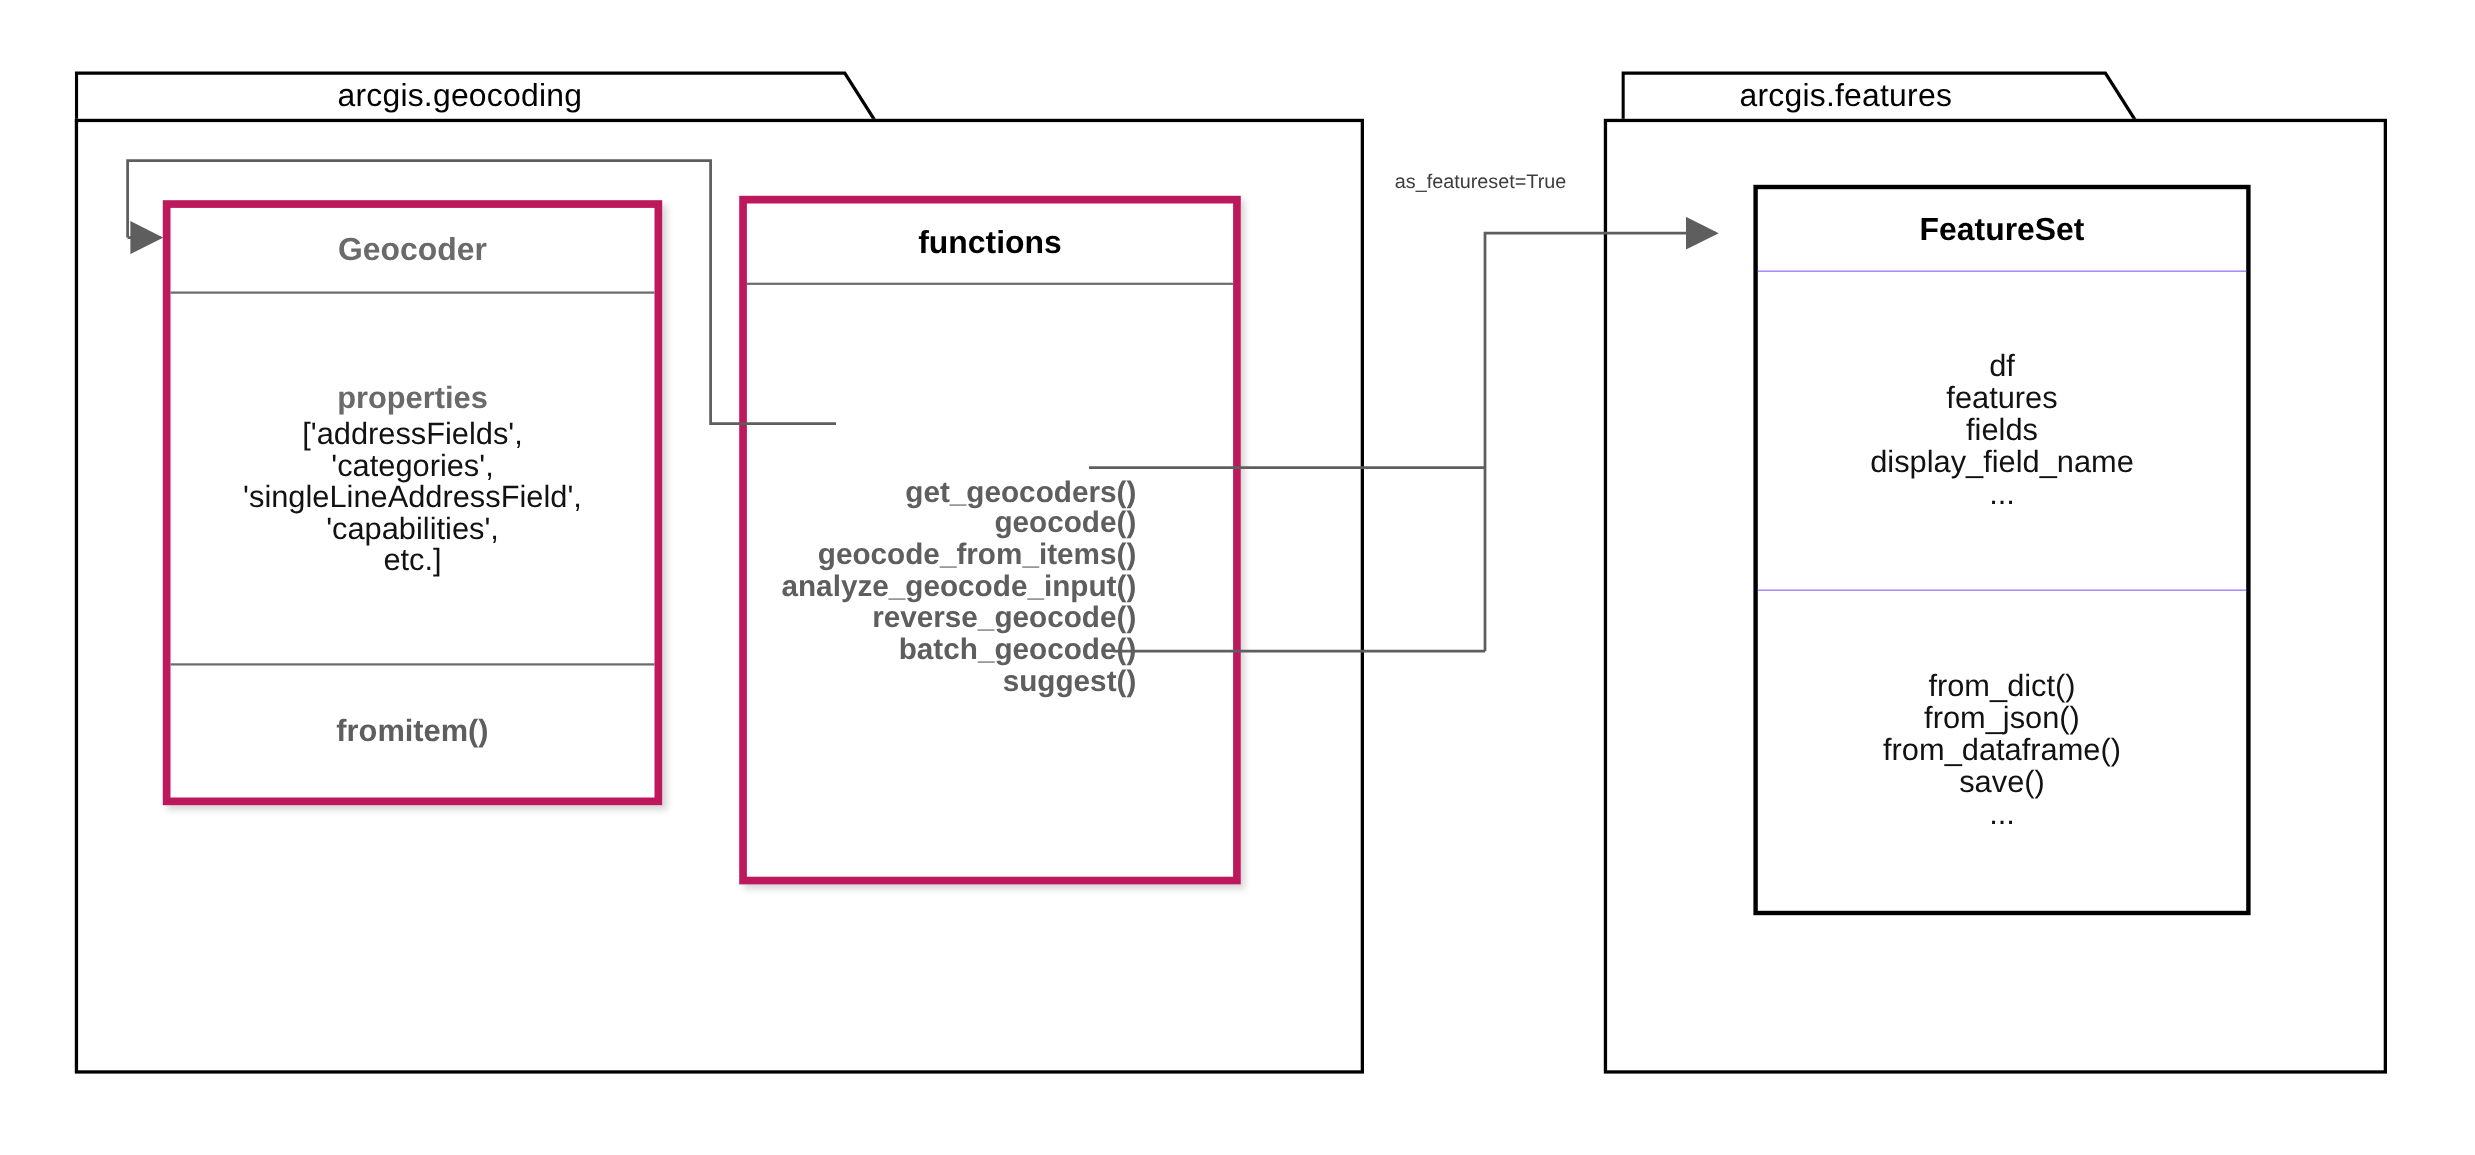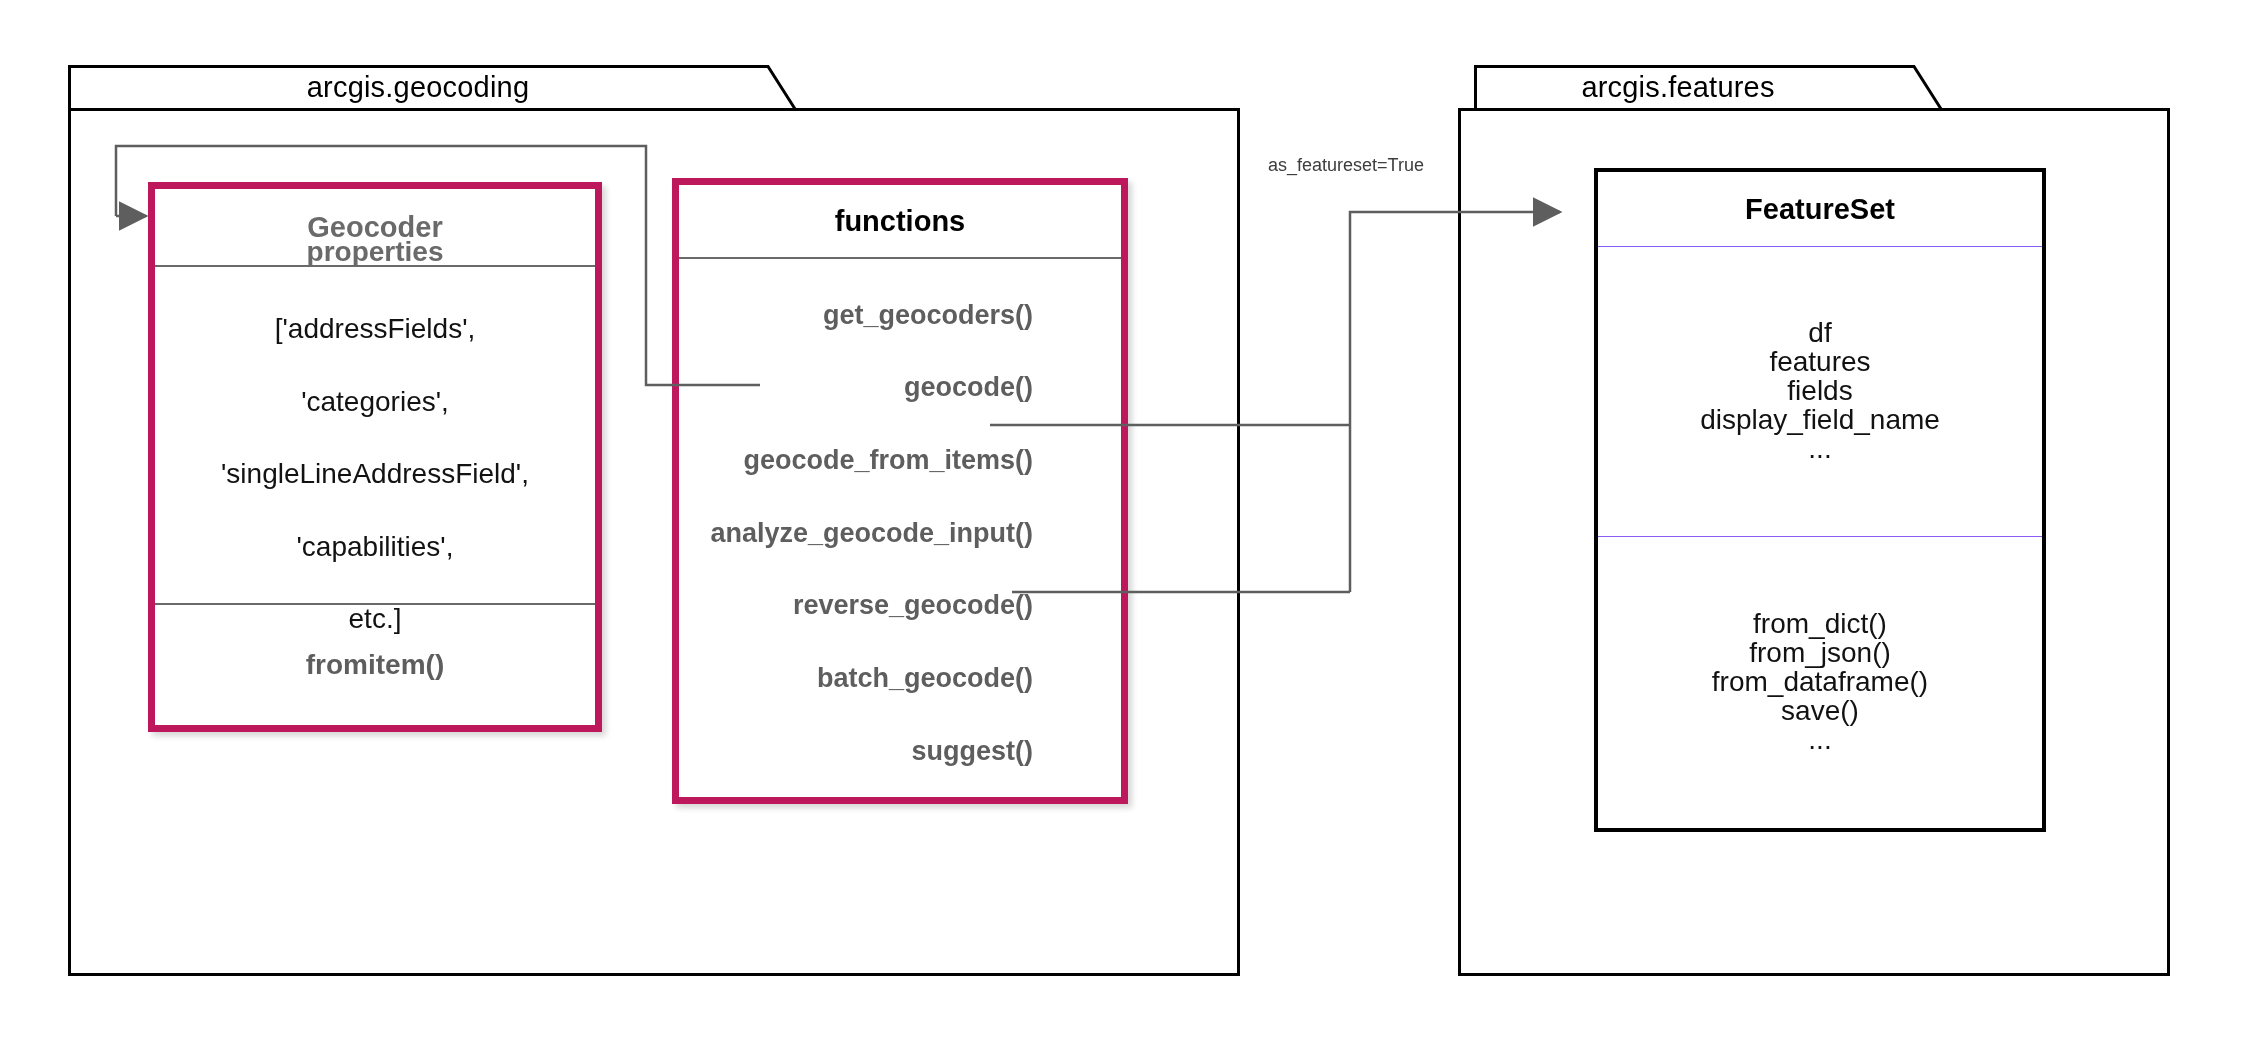--- a/index.html
+++ b/index.html
@@ -16,21 +16,21 @@
     font-size:29px;color:#000;letter-spacing:.2px;
   }
   .pkg-body{position:absolute;border:3px solid #000;background:#fff;box-sizing:border-box;}
 
   
   .cls{position:absolute;background:#fff;box-sizing:border-box;}
   .cls.gray{border:7px solid #be185d;box-shadow:4px 4px 6px rgba(0,0,0,.16);}
   .cls.black{border:4px solid #000;}
   .cls-sec{box-sizing:border-box;display:flex;flex-direction:column;
            align-items:center;justify-content:center;text-align:center;}
-  .sep-gray{border-top:2px solid #6a6a6a;gap:44px;}
+  .sep-gray{border-top:2px solid #6a6a6a;}
   .sep-black{border-top:1px solid #8b5cf6;}
 
   .title-gray{font-size:29px;font-weight:bold;color:#6a6a6a;}
   .title-black{font-size:29px;font-weight:bold;color:#000;}
   .prop-head{font-size:28px;font-weight:bold;color:#6a6a6a;margin-bottom:3px;}
   .plain{font-size:28px;color:#121212;line-height:1.03;}
   .meth-gray{font-size:27px;font-weight:bold;color:#5e5e5e;line-height:1.06;}
   .meth-right{width:100%;text-align:right;padding-right:88px;box-sizing:border-box;}
   .meth-center{font-size:28px;font-weight:bold;color:#5e5e5e;}
   .attr-list{font-size:28px;color:#121212;line-height:1.02;}

